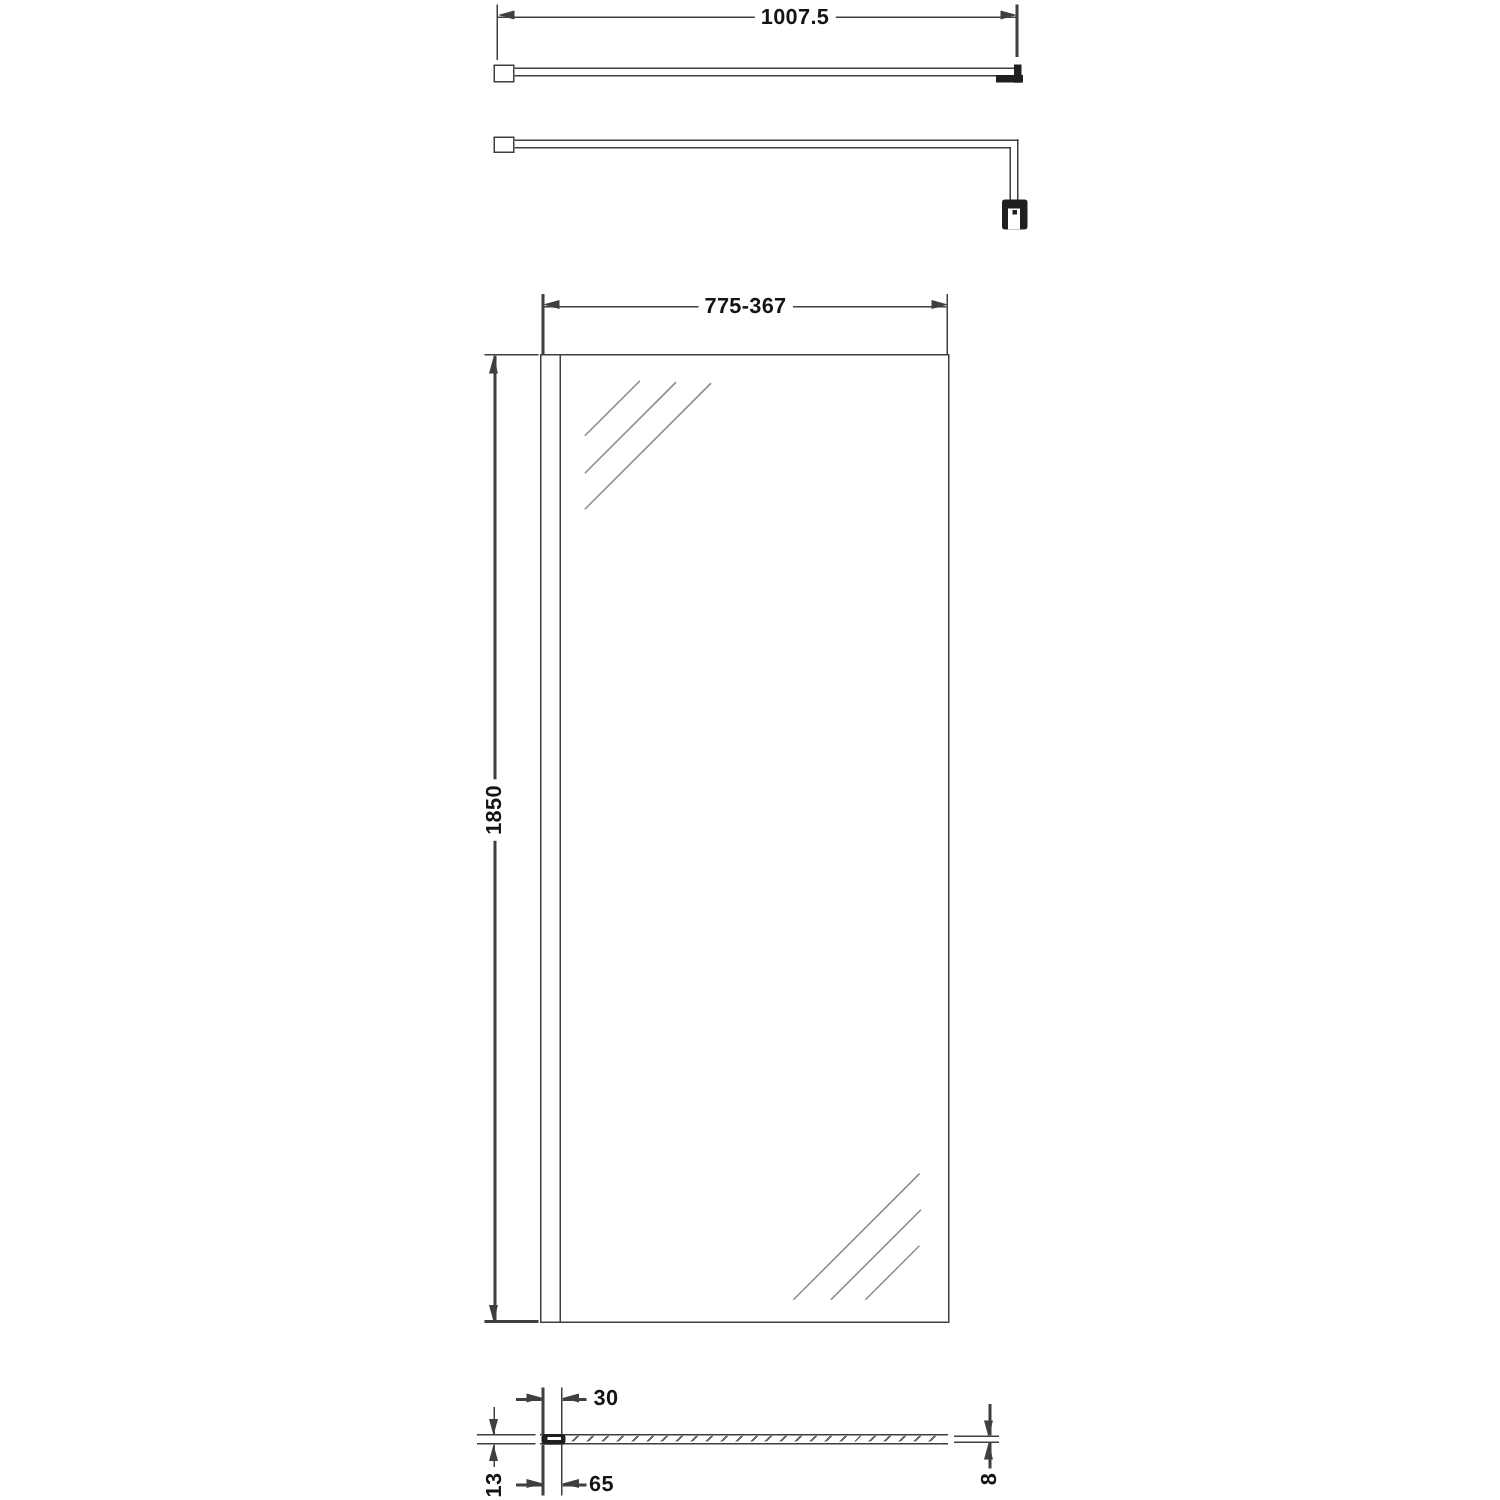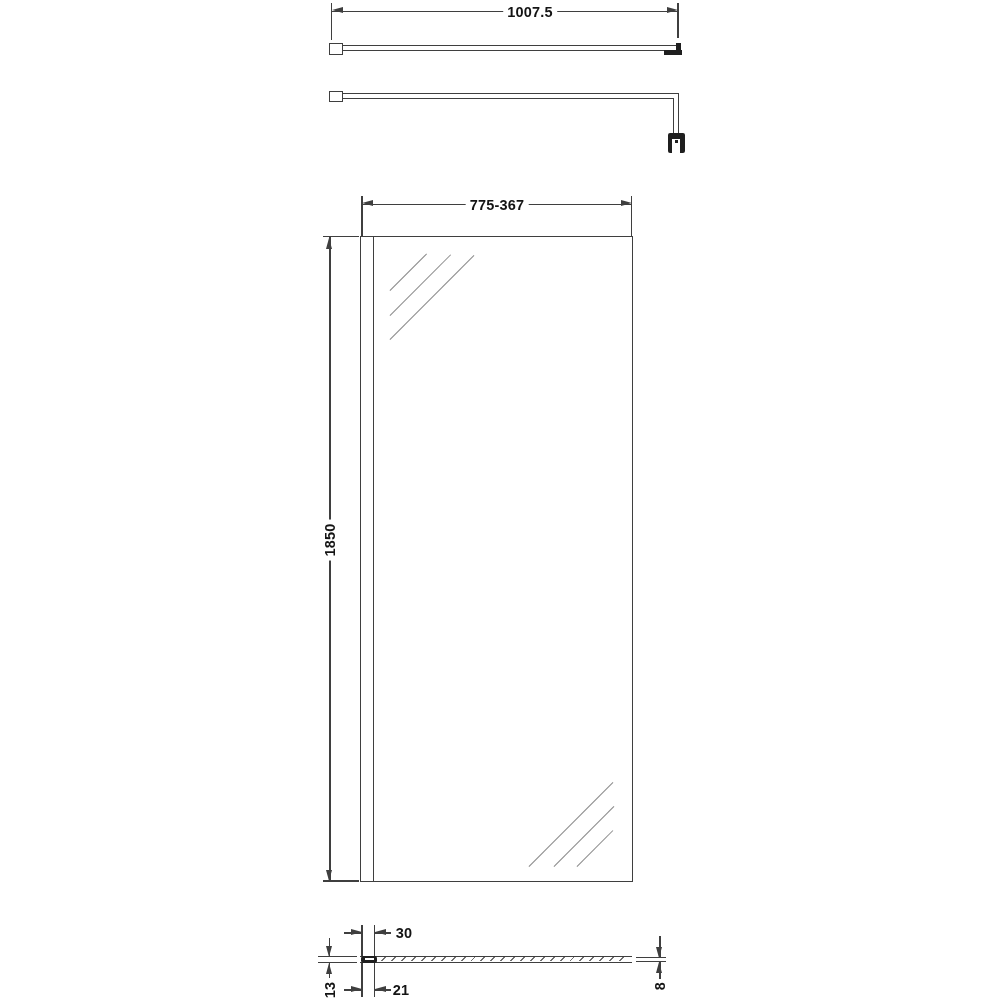--- a/index.html
+++ b/index.html
@@ -108,21 +108,21 @@
     <div class="ln v" style="left:328.8px;top:938px;height:18px;"></div>
     <div class="arr down" style="left:326px;top:945.6px;"></div>
     <div class="ln v" style="left:328.8px;top:963px;height:15px;"></div>
     <div class="arr up" style="left:326px;top:963px;"></div>
     <div class="dim vert" style="left:329.5px;top:990px;background:transparent;">13</div>
 
     <div class="ln h" style="left:344px;top:989.4px;width:18px;"></div>
     <div class="arr right" style="left:351px;top:986px;"></div>
     <div class="ln h" style="left:374.5px;top:989.4px;width:16px;"></div>
     <div class="arr left" style="left:374.5px;top:986px;"></div>
-    <div class="dim" style="left:401px;top:990px;background:transparent;">21</div>
+    <div class="dim" style="left:401px;top:990px;background:transparent;">65</div>
 
     <div class="ln v" style="left:659.2px;top:936px;height:21px;"></div>
     <div class="arr down" style="left:656.4px;top:946.5px;"></div>
     <div class="ln v" style="left:659.2px;top:962.4px;height:17px;"></div>
     <div class="arr up" style="left:656.4px;top:962.4px;"></div>
     <div class="dim vert" style="left:660px;top:986px;background:transparent;">8</div>
   </div>
 
 </div>
 

